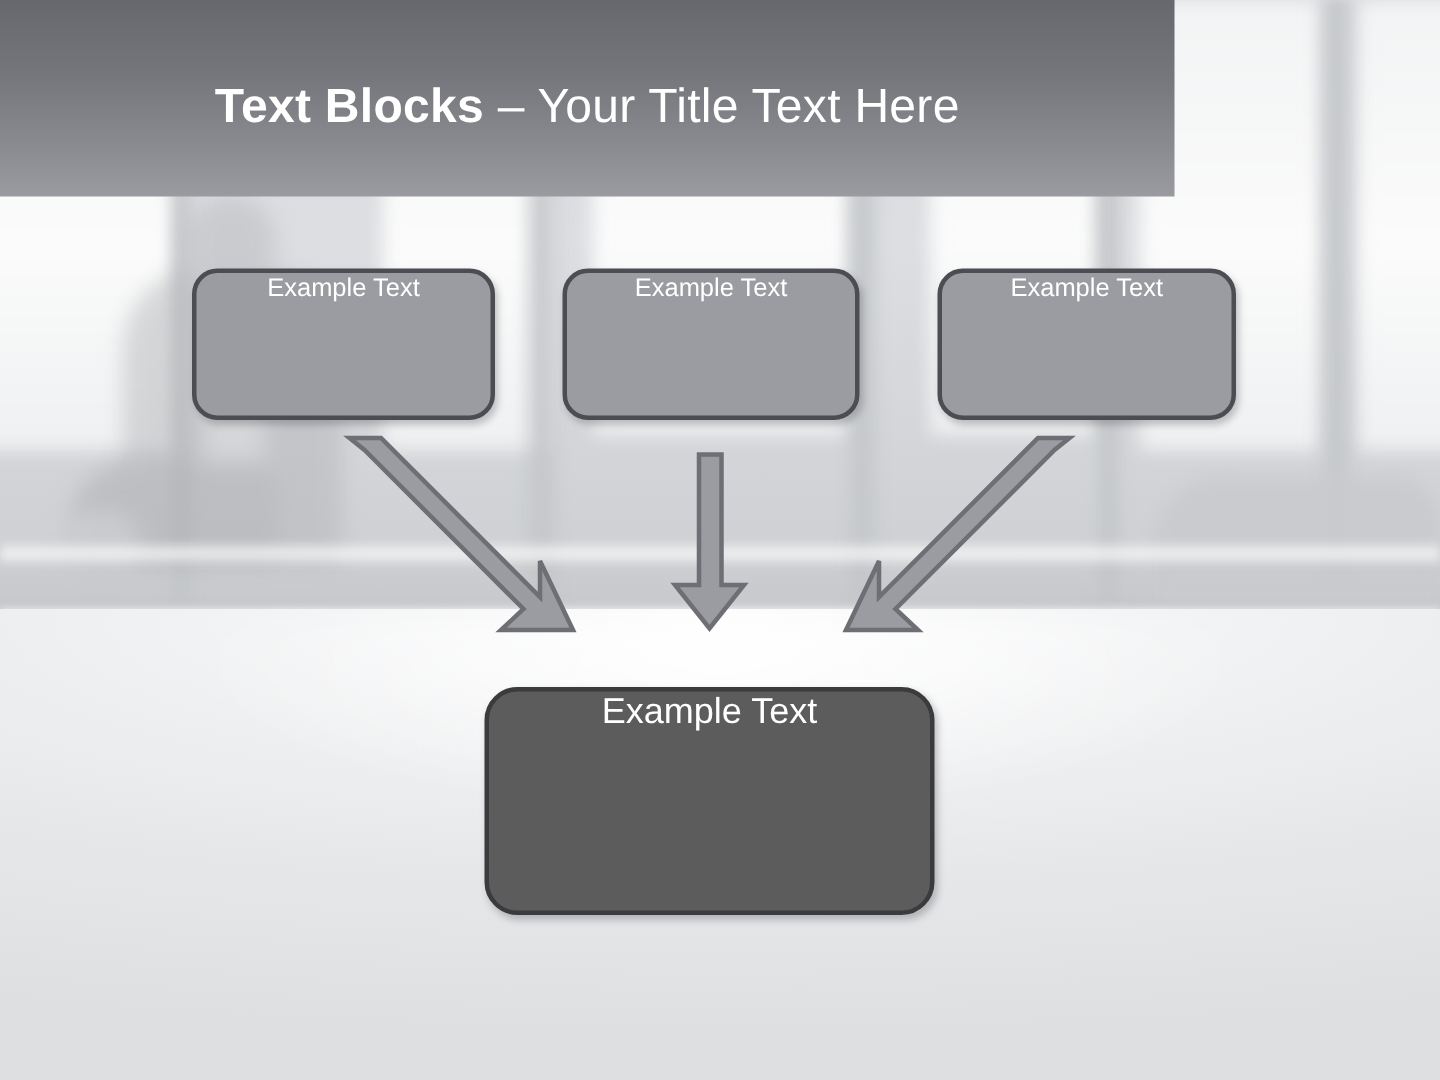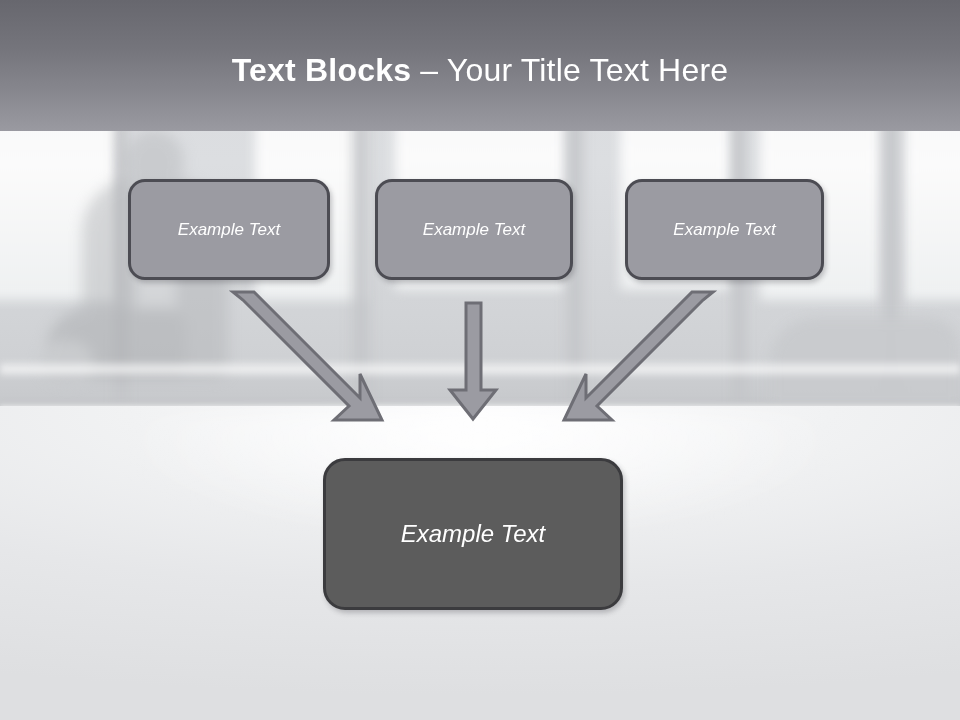--- a/index.html
+++ b/index.html
@@ -154,21 +154,21 @@
     width: 720px;
     height: 130px;
     background: radial-gradient(ellipse at 50% 20%, rgba(255,255,255,0.85), rgba(255,255,255,0) 72%);
     filter: blur(8px);
   }
 
   
   .header {
     position: absolute;
     left: 0; top: 0;
-    width: 960px;
+    width: 783px;
     height: 131px;
     background: linear-gradient(to bottom, #67676e 0%, #75757c 38%, #86868d 68%, #9a9aa1 100%);
   }
   .header-title {
     position: absolute;
     left: 0; right: 0;
     top: 50px;
     text-align: center;
     color: #ffffff;
     font-size: 32px;
@@ -177,27 +177,25 @@
     white-space: nowrap;
   }
   .header-title .strong { font-weight: bold; }
   .header-title .light  { font-weight: normal; }
 
   
   .node {
     position: absolute;
     box-sizing: border-box;
     display: flex;
-    align-items: center;
     justify-content: center;
     color: #ffffff;
     border-radius: 17px;
     border: 3px solid #4c4c53;
     box-shadow: 2px 3px 5px rgba(70,70,76,0.30);
-    font-style: italic;
   }
   .node.top {
     top: 179px;
     height: 101px;
     background: #9b9ba2;
     font-size: 17px;
   }
   .node.n1 { left: 128px; width: 202px; }
   .node.n2 { left: 375px; width: 198px; }
   .node.n3 { left: 625px; width: 199px; }

